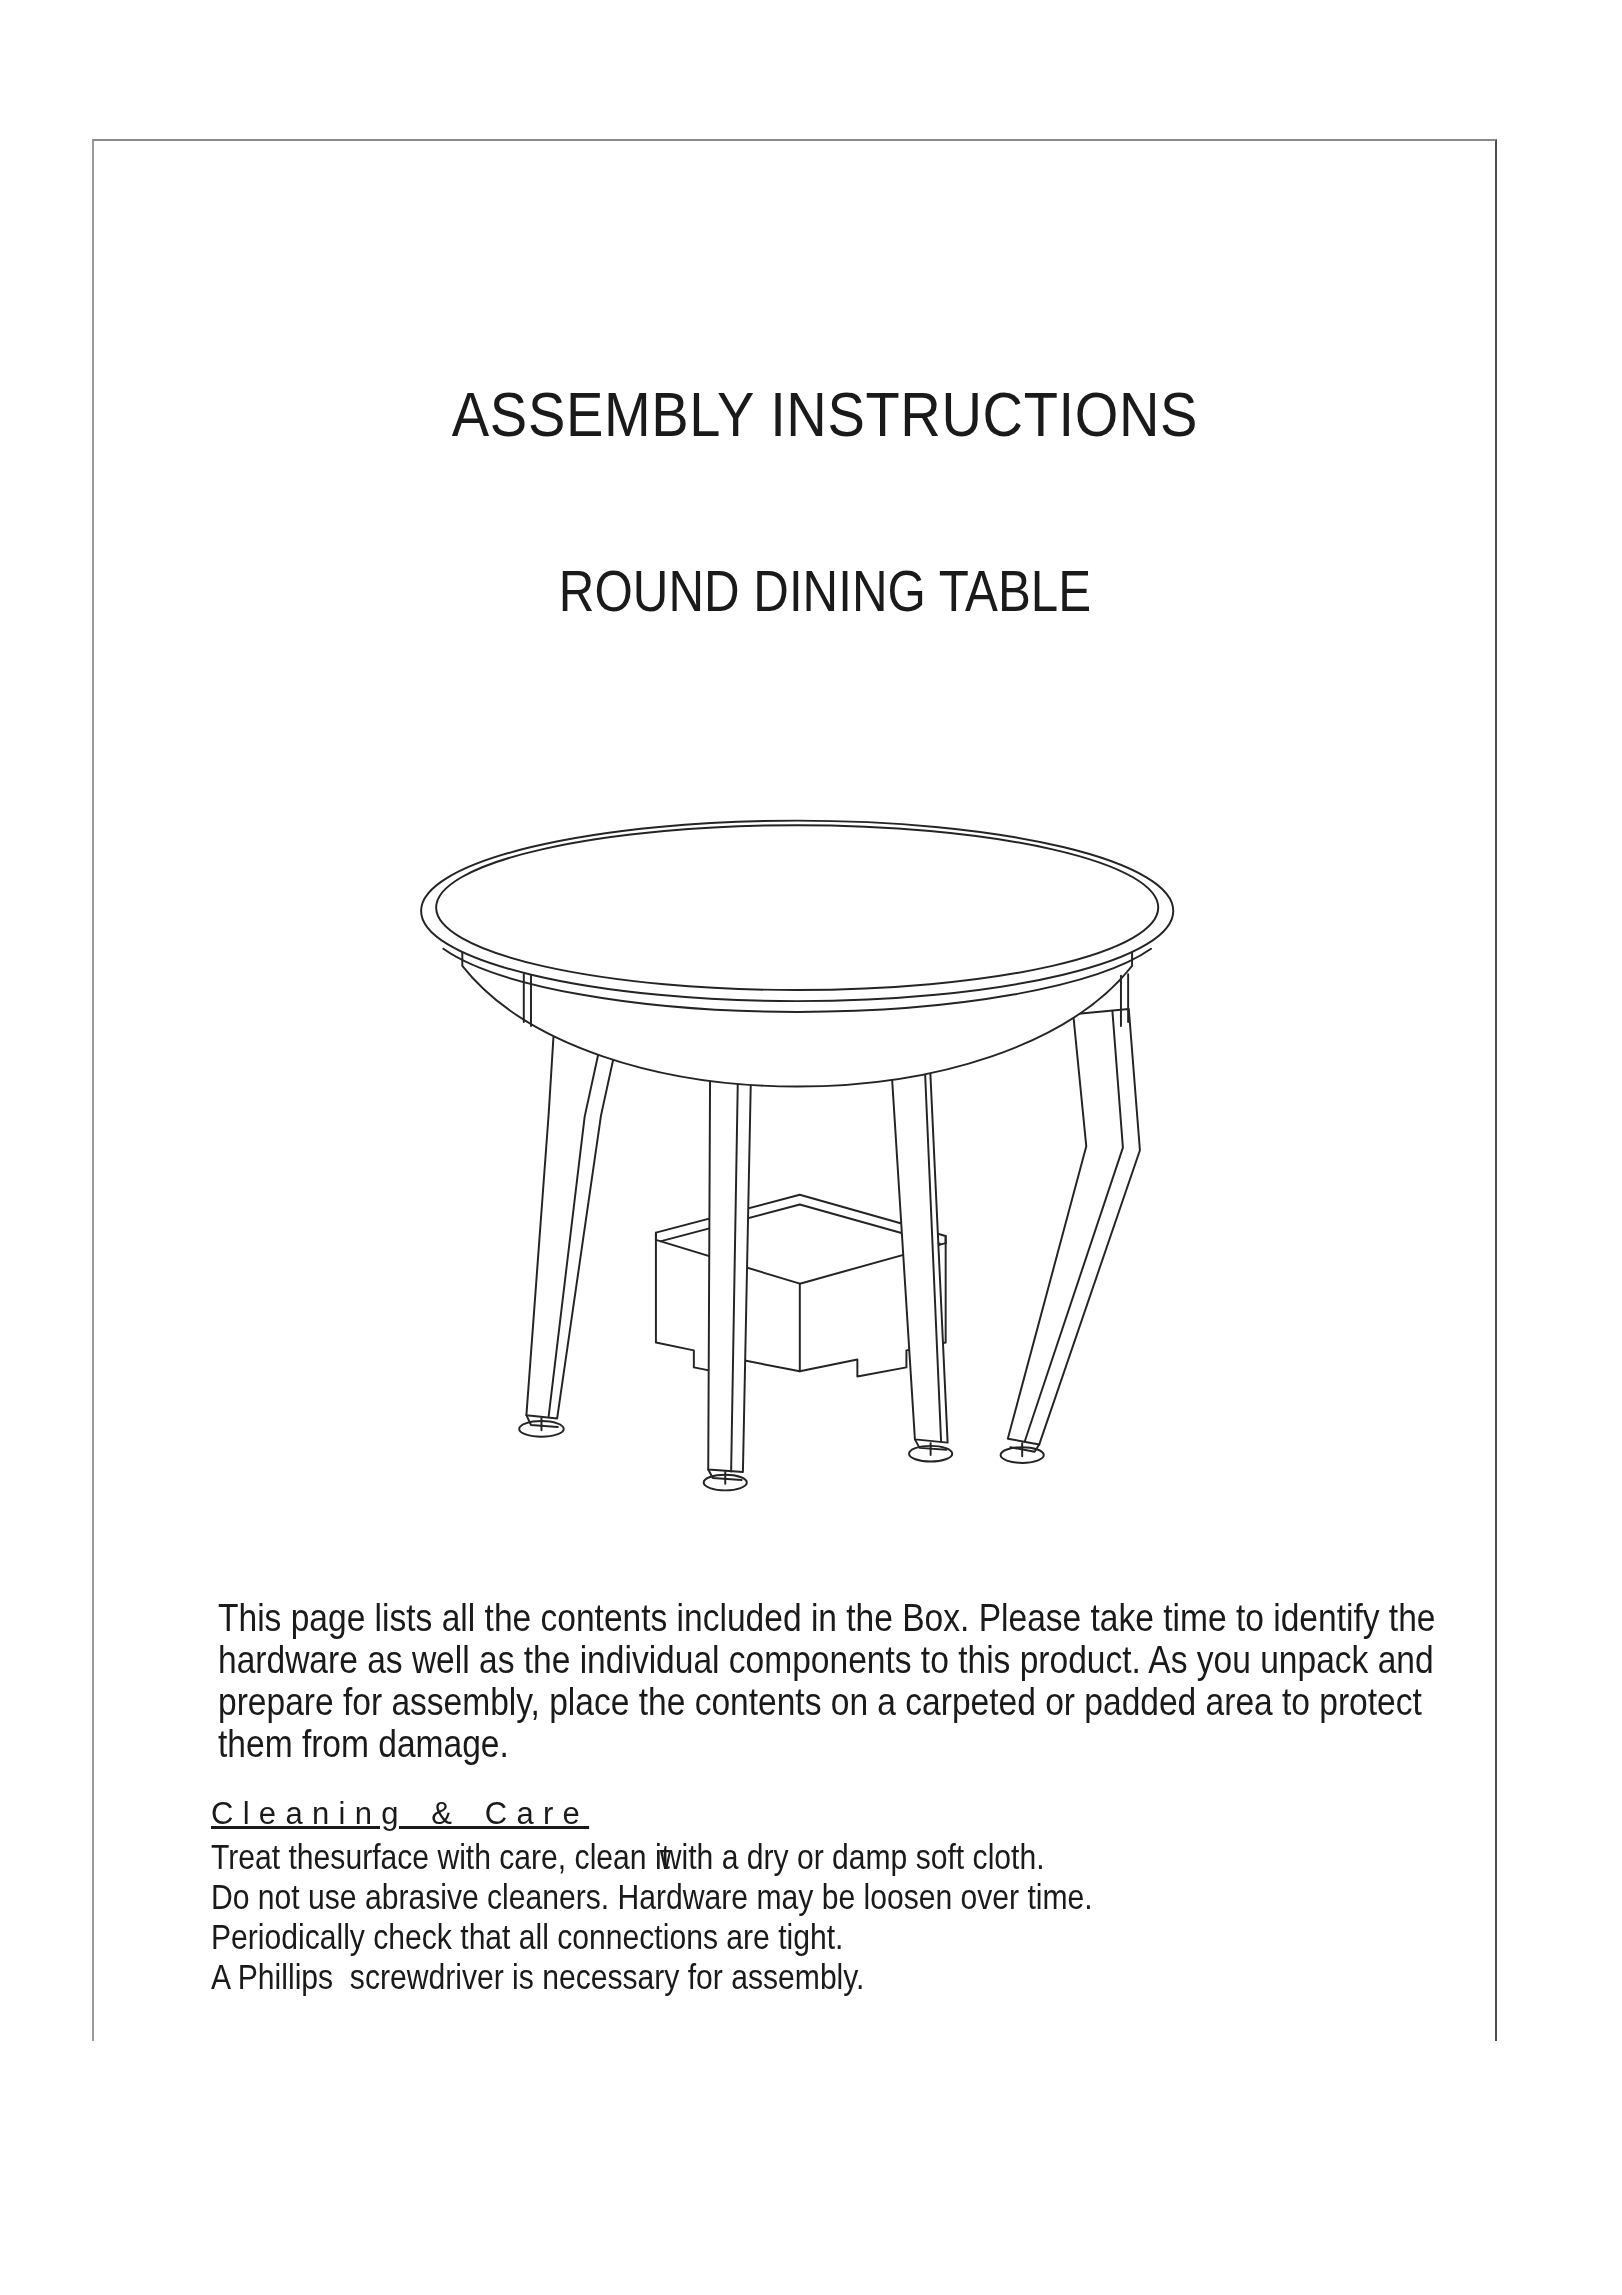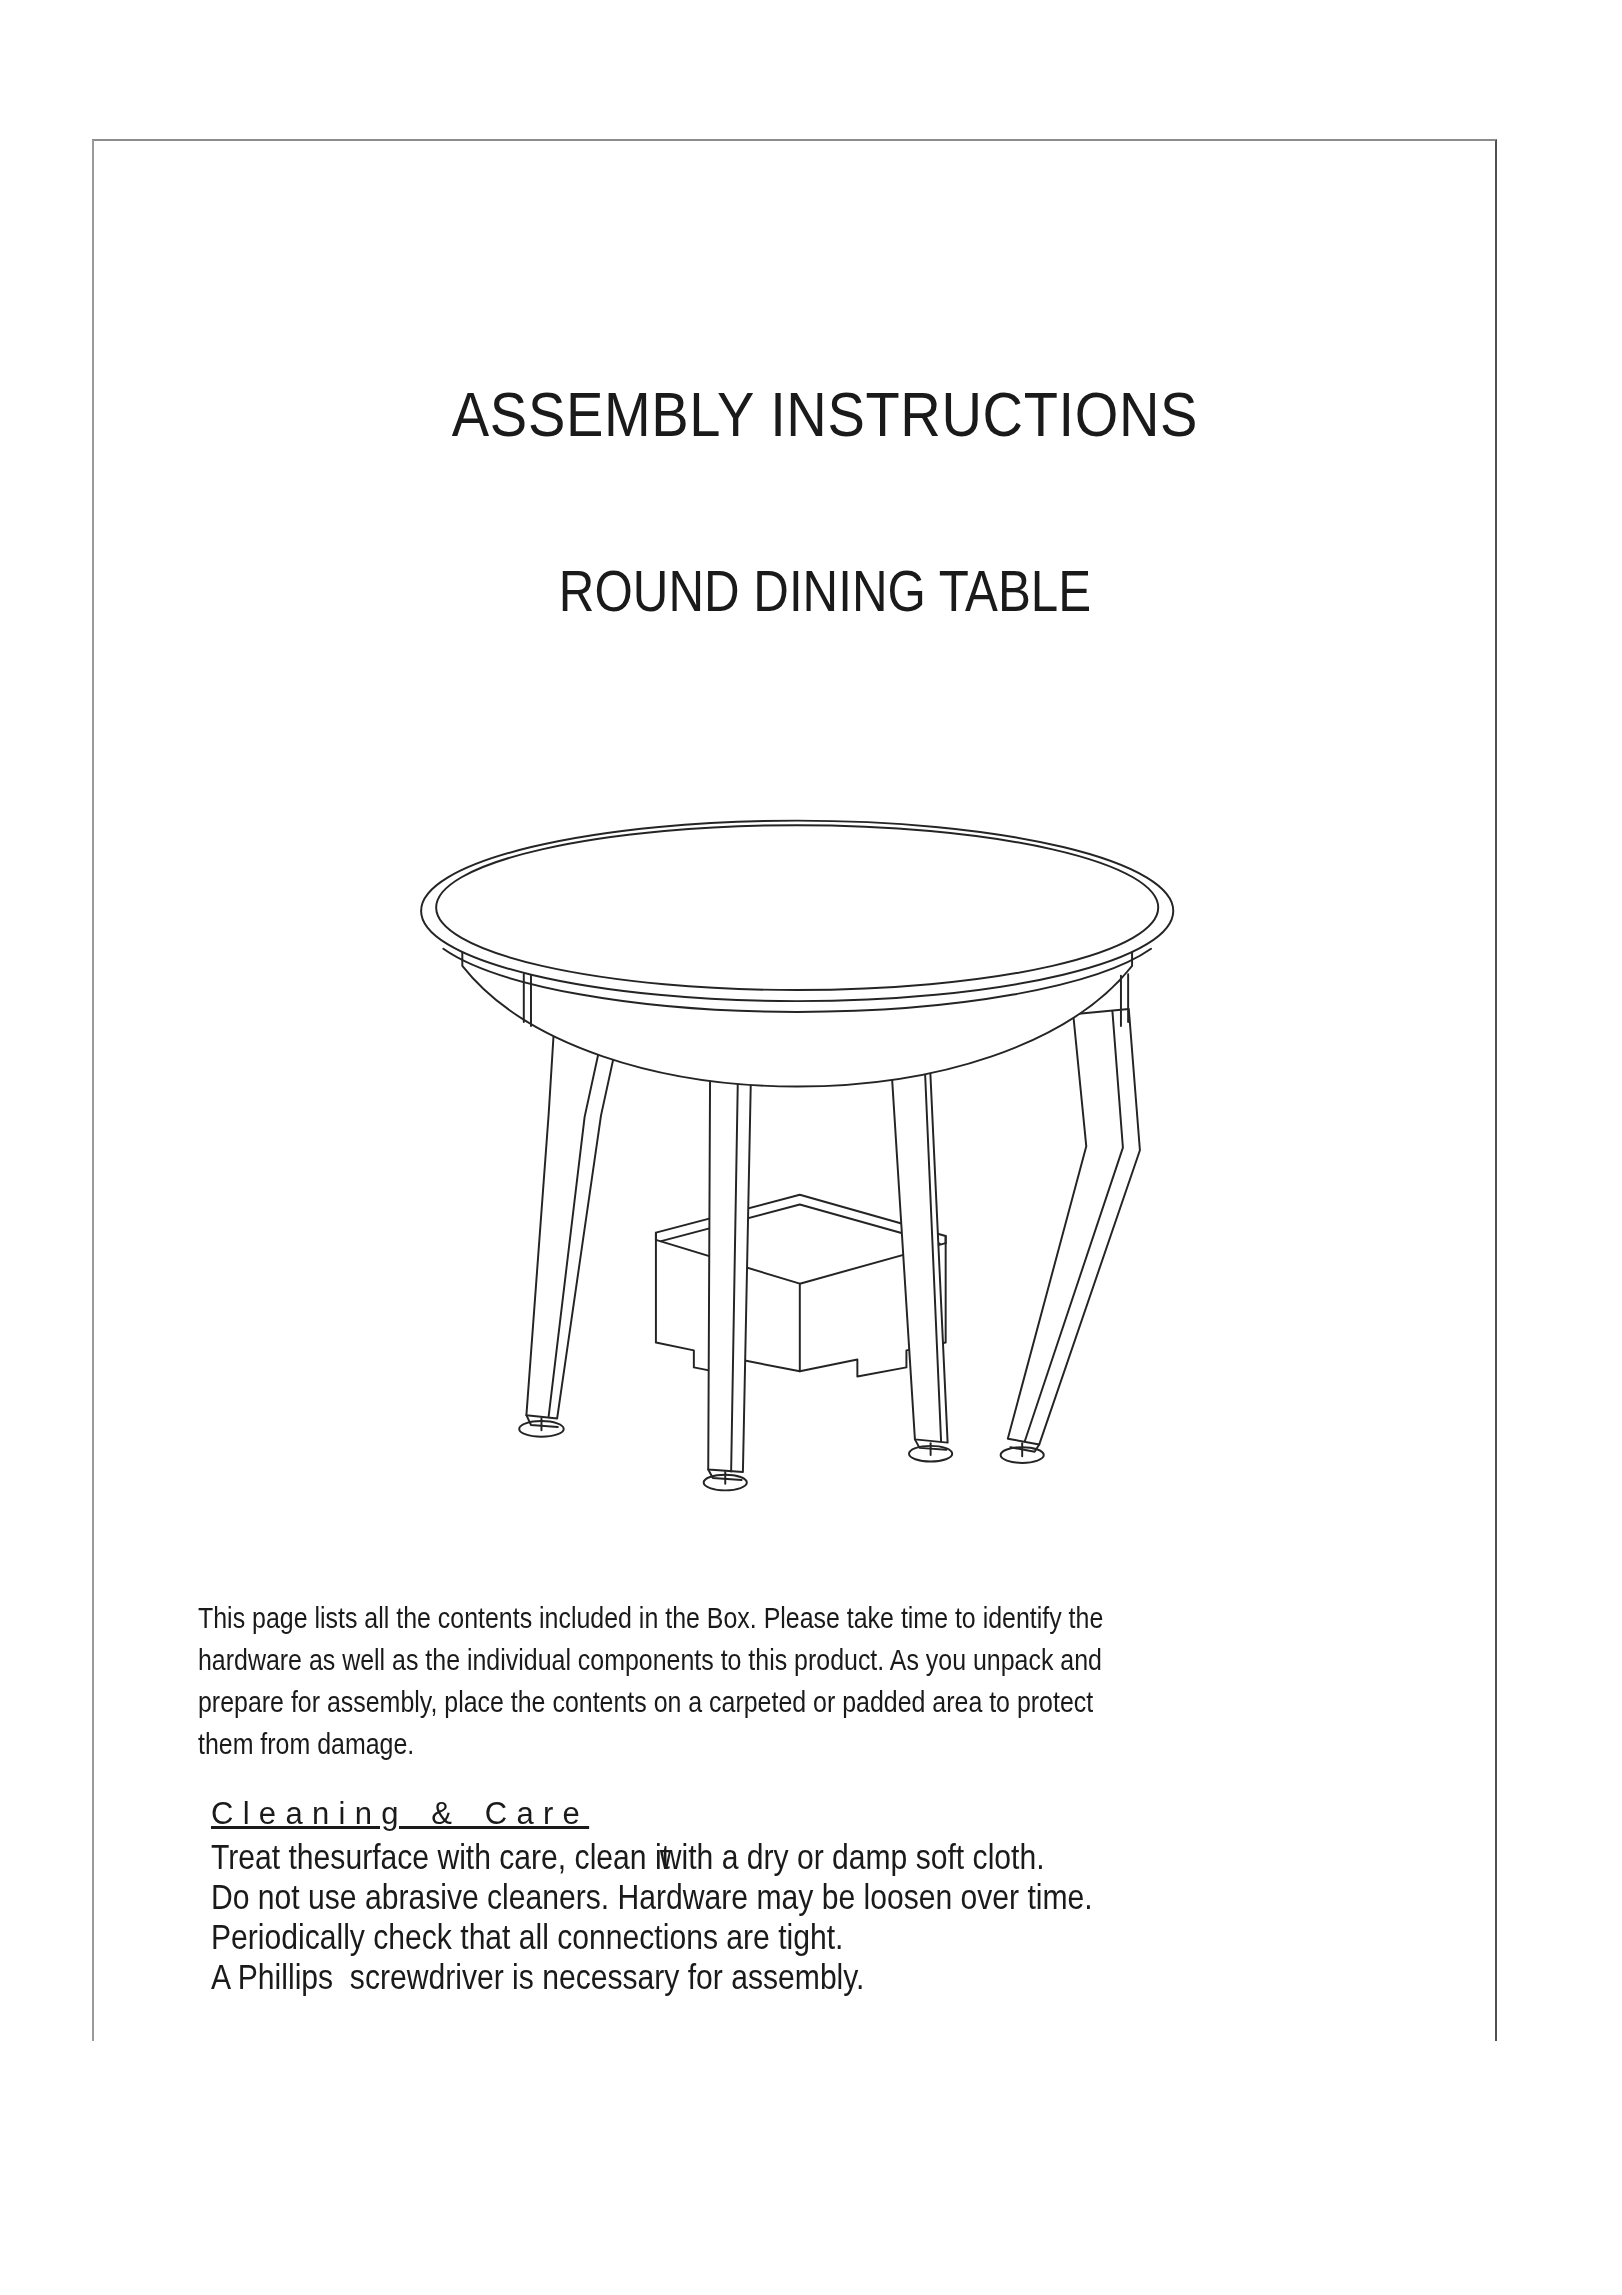--- a/index.html
+++ b/index.html
@@ -19,22 +19,22 @@
     white-space:pre;
   }
   .doc-subtitle {
     position:absolute; left:0; top:557px; width:100%; text-align:center;
     font-size:58px; transform:scaleX(0.85); transform-origin:50% 50%;
     white-space:pre;
   }
   .drawing { position:absolute; left:419px; top:818px; width:759px; height:726px; }
   .drawing svg { width:100%; height:100%; display:block; }
   .intro {
-    position:absolute; left:198px; top:1597px; width:1243px;
-    font-size:29px; line-height:42px;
+    position:absolute; left:218px; top:1597px; width:1243px;
+    font-size:39px; line-height:42px;
   }
   .intro .line, .care .line {
     transform:scaleX(0.86); transform-origin:0 50%; white-space:pre;
   }
   .care-heading {
     position:absolute; left:211px; top:1796px;
     font-size:31px; letter-spacing:0.30em; word-spacing:0.18em; white-space:pre;text-decoration:underline;
   }
   .care {
     position:absolute; left:211px; top:1837px; width:1243px;

